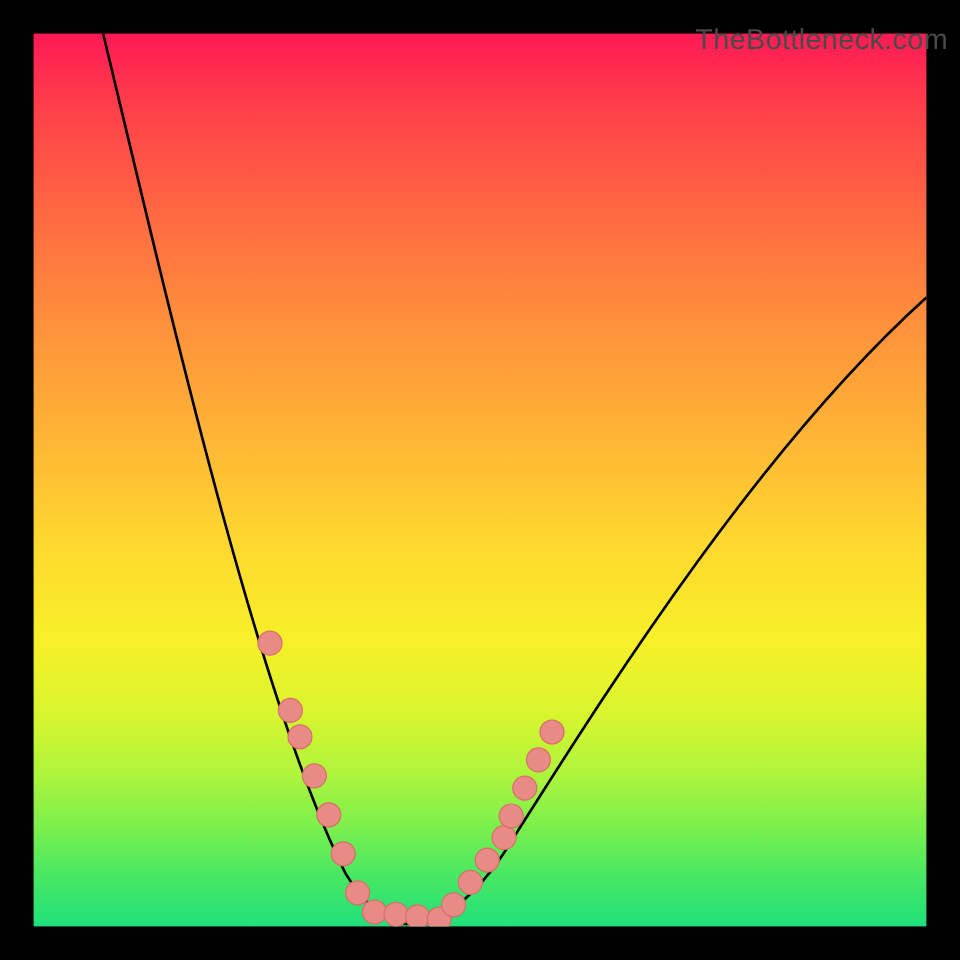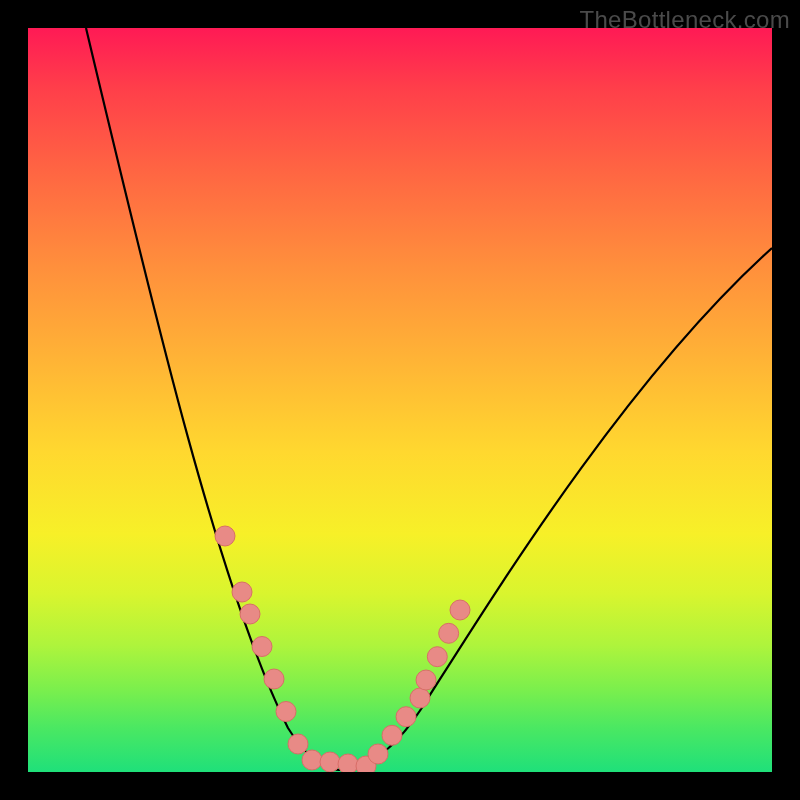--- a/index.html
+++ b/index.html
@@ -36,21 +36,21 @@
       #f7f028 68%,
       #d9f52e 76%,
       #aef43c 83%,
       #7aef4d 89%,
       #4be862 94%,
       #1fe07a 100%
     );
   }
   .watermark {
     position: absolute;
-    top: 6px;
+    top: 20px;
     right: 10px;
     color: #4a4a4a;
     font-size: 24px;
     font-weight: 500;
     letter-spacing: 0.3px;
     z-index: 20;
   }
   svg.curves {
     position: absolute;
     left: 28px;

